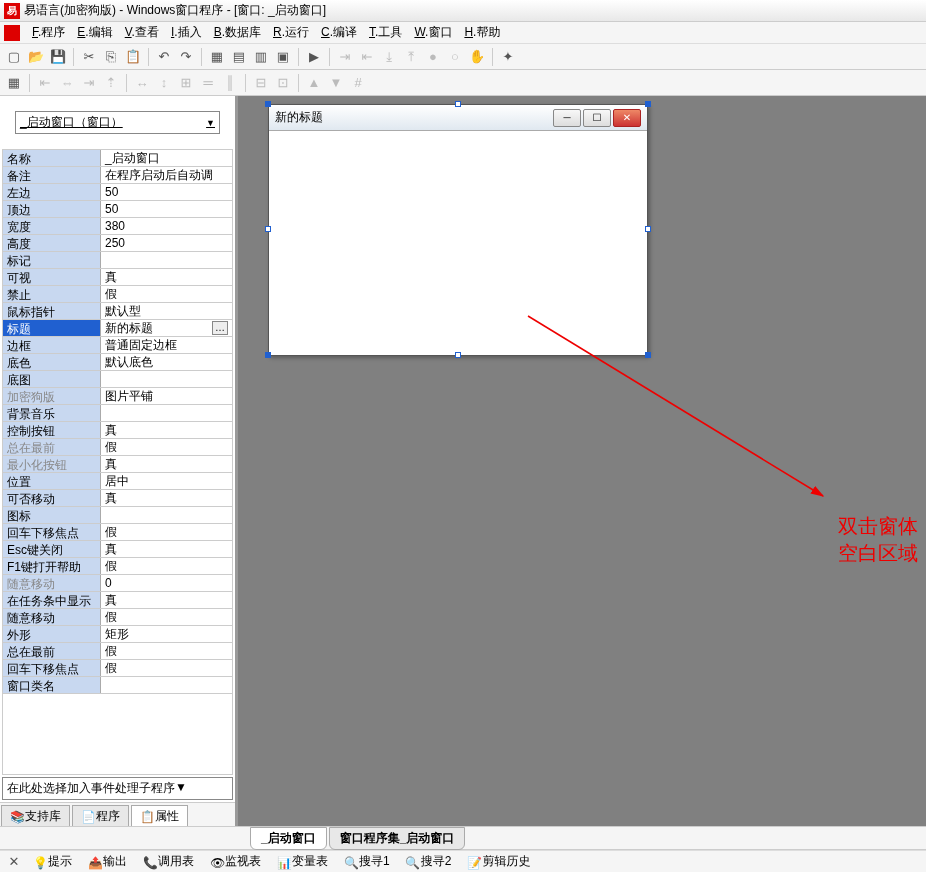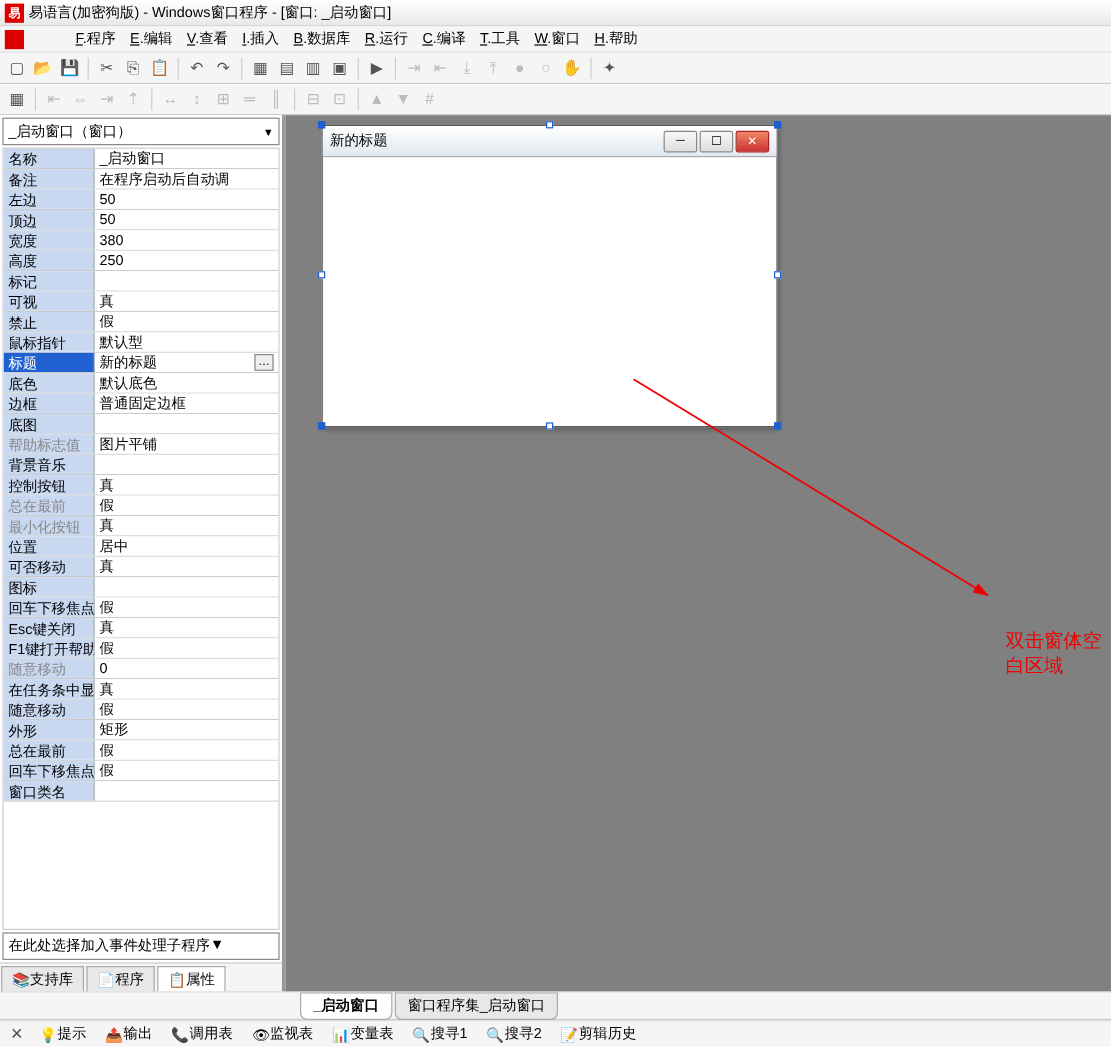--- a/index.html
+++ b/index.html
@@ -4,41 +4,41 @@
 <style>
 * { margin:0; padding:0; box-sizing:border-box; font-family:"SimSun","宋体",sans-serif; font-size:12px; }
 body { background:#fff; width:926px; height:886px; overflow:hidden; }
 
 
 .titlebar { height:22px; background:linear-gradient(#fff,#e8e8e8); border-bottom:1px solid #ccc; display:flex; align-items:center; padding:0 4px; }
 .titlebar .icon-sq { width:16px; height:16px; background:#d00; margin-right:4px; display:flex; align-items:center; justify-content:center; color:#fff; font-size:10px; font-weight:bold; }
 .titlebar .txt { color:#000; }
 
 
-.menubar { height:22px; background:#f5f5f5; border-bottom:1px solid #ddd; display:flex; align-items:center; padding:0 4px;gap:31px; }
+.menubar { height:22px; background:#f5f5f5; border-bottom:1px solid #ddd; display:flex; align-items:center; padding:0 4px; }
 .menubar .icon-sq { width:16px; height:16px; background:#d00; margin-right:6px; }
 .menubar .mitem { padding:2px 6px; cursor:pointer; }
 .menubar .u { text-decoration:underline; }
 
 
 .toolbar { height:26px; background:#f5f5f5; border-bottom:1px solid #ccc; display:flex; align-items:center; padding:0 4px; gap:2px; }
 .tbtn { width:20px; height:20px; border:1px solid transparent; display:flex; align-items:center; justify-content:center; cursor:pointer; color:#555; font-size:13px; }
 .tsep { width:1px; height:18px; background:#ccc; margin:0 3px; }
 .tbtn.dis { color:#bbb; cursor:default; }
 
 
 .main { display:flex; height:730px; }
 
 
 .left { width:238px; border-right:3px solid #999; display:flex; flex-direction:column; background:#fff; }
-.combo { border:1px solid #888; margin:2px; padding:2px 4px; background:#fff; display:flex; justify-content:space-between; align-items:center; cursor:pointer; }
+.combo { border:1px solid #888; margin:15px; padding:2px 4px; background:#fff; display:flex; justify-content:space-between; align-items:center; cursor:pointer;text-decoration:underline; }
 .combo .arr { font-size:9px; }
 .propgrid { flex:1; overflow-y:auto; border:1px solid #ccc; margin:0 2px; }
 .prow { display:flex; height:17px; border-bottom:1px solid #ccc; }
-.pname { width:76px; background:#c8d8f0; border-right:1px solid #aaa; padding:1px 4px; overflow:hidden; white-space:nowrap; }
+.pname { width:98px; background:#c8d8f0; border-right:1px solid #aaa; padding:1px 4px; overflow:hidden; white-space:nowrap; }
 .pname.dis { color:#888; }
 .pname.sel { background:#2060d0; color:#fff; }
 .pval { flex:1; padding:1px 4px; background:#fff; overflow:hidden; white-space:nowrap; display:flex; align-items:center; }
 .pval .ell { margin-left:auto; width:16px; height:14px; border:1px solid #888; background:#eee; text-align:center; line-height:11px; font-size:10px; }
 .propgrid::-webkit-scrollbar { width:16px; }
 .propgrid::-webkit-scrollbar-track { background:#eee; }
 .propgrid::-webkit-scrollbar-thumb { background:#ccc; border:1px solid #aaa; }
 
 .evtcombo { border:1px solid #888; margin:2px; padding:2px 4px; background:#fff; display:flex; cursor:pointer; }
 
@@ -53,25 +53,25 @@
 .dwtitle { height:26px; background:linear-gradient(#fff,#e0e8f0); border-bottom:1px solid #aaa; display:flex; align-items:center; padding:0 6px; }
 .dwtitle .txt { flex:1; }
 .dwbtn { width:28px; height:18px; margin-left:2px; border:1px solid #888; background:linear-gradient(#f8f8f8,#ddd); display:flex; align-items:center; justify-content:center; font-size:10px; cursor:pointer; border-radius:2px; }
 .dwbtn.close { background:linear-gradient(#e86,#c33); color:#fff; border-color:#a22; }
 .dwbody { height:224px; background-image:radial-gradient(#888 0.5px, transparent 0.5px); background-size:8px 8px; background-position:0 0; }
 .handle { position:absolute; width:6px; height:6px; background:#fff; border:1px solid #2060d0; }
 .handle.lk { background:#2060d0; }
 
 
 .arrow-svg { position:absolute; left:240px; top:100px; pointer-events:none; }
-.annot { position:absolute; left:600px; top:428px; color:#e00; font-size:16px; font-family:"SimSun"; }
+.annot { position:absolute; left:600px; top:417px; color:#e00; font-size:20px; font-family:"SimSun"; }
 
 
 .bottabs { height:24px; border-top:1px solid #ccc; border-bottom:1px solid #ccc; display:flex; align-items:center; background:#f5f5f5; padding-left:250px; }
-.bottabs .bt { padding:2px 10px; border:1px solid #aaa; border-radius:0 0 6px 6px; margin-right:2px; background:#e8e8e8; cursor:pointer; }
+.bottabs .bt { padding:2px 10px; border:1px solid #aaa; border-radius:0 0 6px 6px; margin-right:2px; background:#e8e8e8; cursor:pointer;font-weight:bold; }
 .bottabs .bt.act { background:#fff; font-weight:bold; }
 
 
 .statusbar { height:22px; background:#f5f5f5; border-top:1px solid #ddd; display:flex; align-items:center; padding:0 4px; gap:2px; }
 .stab { padding:2px 6px; border:1px solid transparent; cursor:pointer; display:flex; align-items:center; gap:3px; }
 .sic { width:12px; height:12px; display:inline-block; }
 
 #prows { min-height:100%; }
 </style>
 </head>
@@ -219,39 +219,39 @@
             </div>
           </div>
           <div class="prow">
             <div class="pname sel">标题</div>
             <div class="pval">
               <span>新的标题</span>
               <div class="ell">…</div>
             </div>
           </div>
           <div class="prow">
+            <div class="pname">边框</div>
+            <div class="pval">
+              <span>普通固定边框</span>
+            </div>
+          </div>
+          <div class="prow">
             <div class="pname">底色</div>
             <div class="pval">
               <span>默认底色</span>
             </div>
           </div>
           <div class="prow">
-            <div class="pname">边框</div>
-            <div class="pval">
-              <span>普通固定边框</span>
-            </div>
-          </div>
-          <div class="prow">
             <div class="pname">底图</div>
             <div class="pval">
               <span></span>
             </div>
           </div>
           <div class="prow">
-            <div class="pname dis">帮助标志值</div>
+            <div class="pname dis">加密狗版</div>
             <div class="pval">
               <span>图片平铺</span>
             </div>
           </div>
           <div class="prow">
             <div class="pname">背景音乐</div>
             <div class="pval">
               <span></span>
             </div>
           </div>

